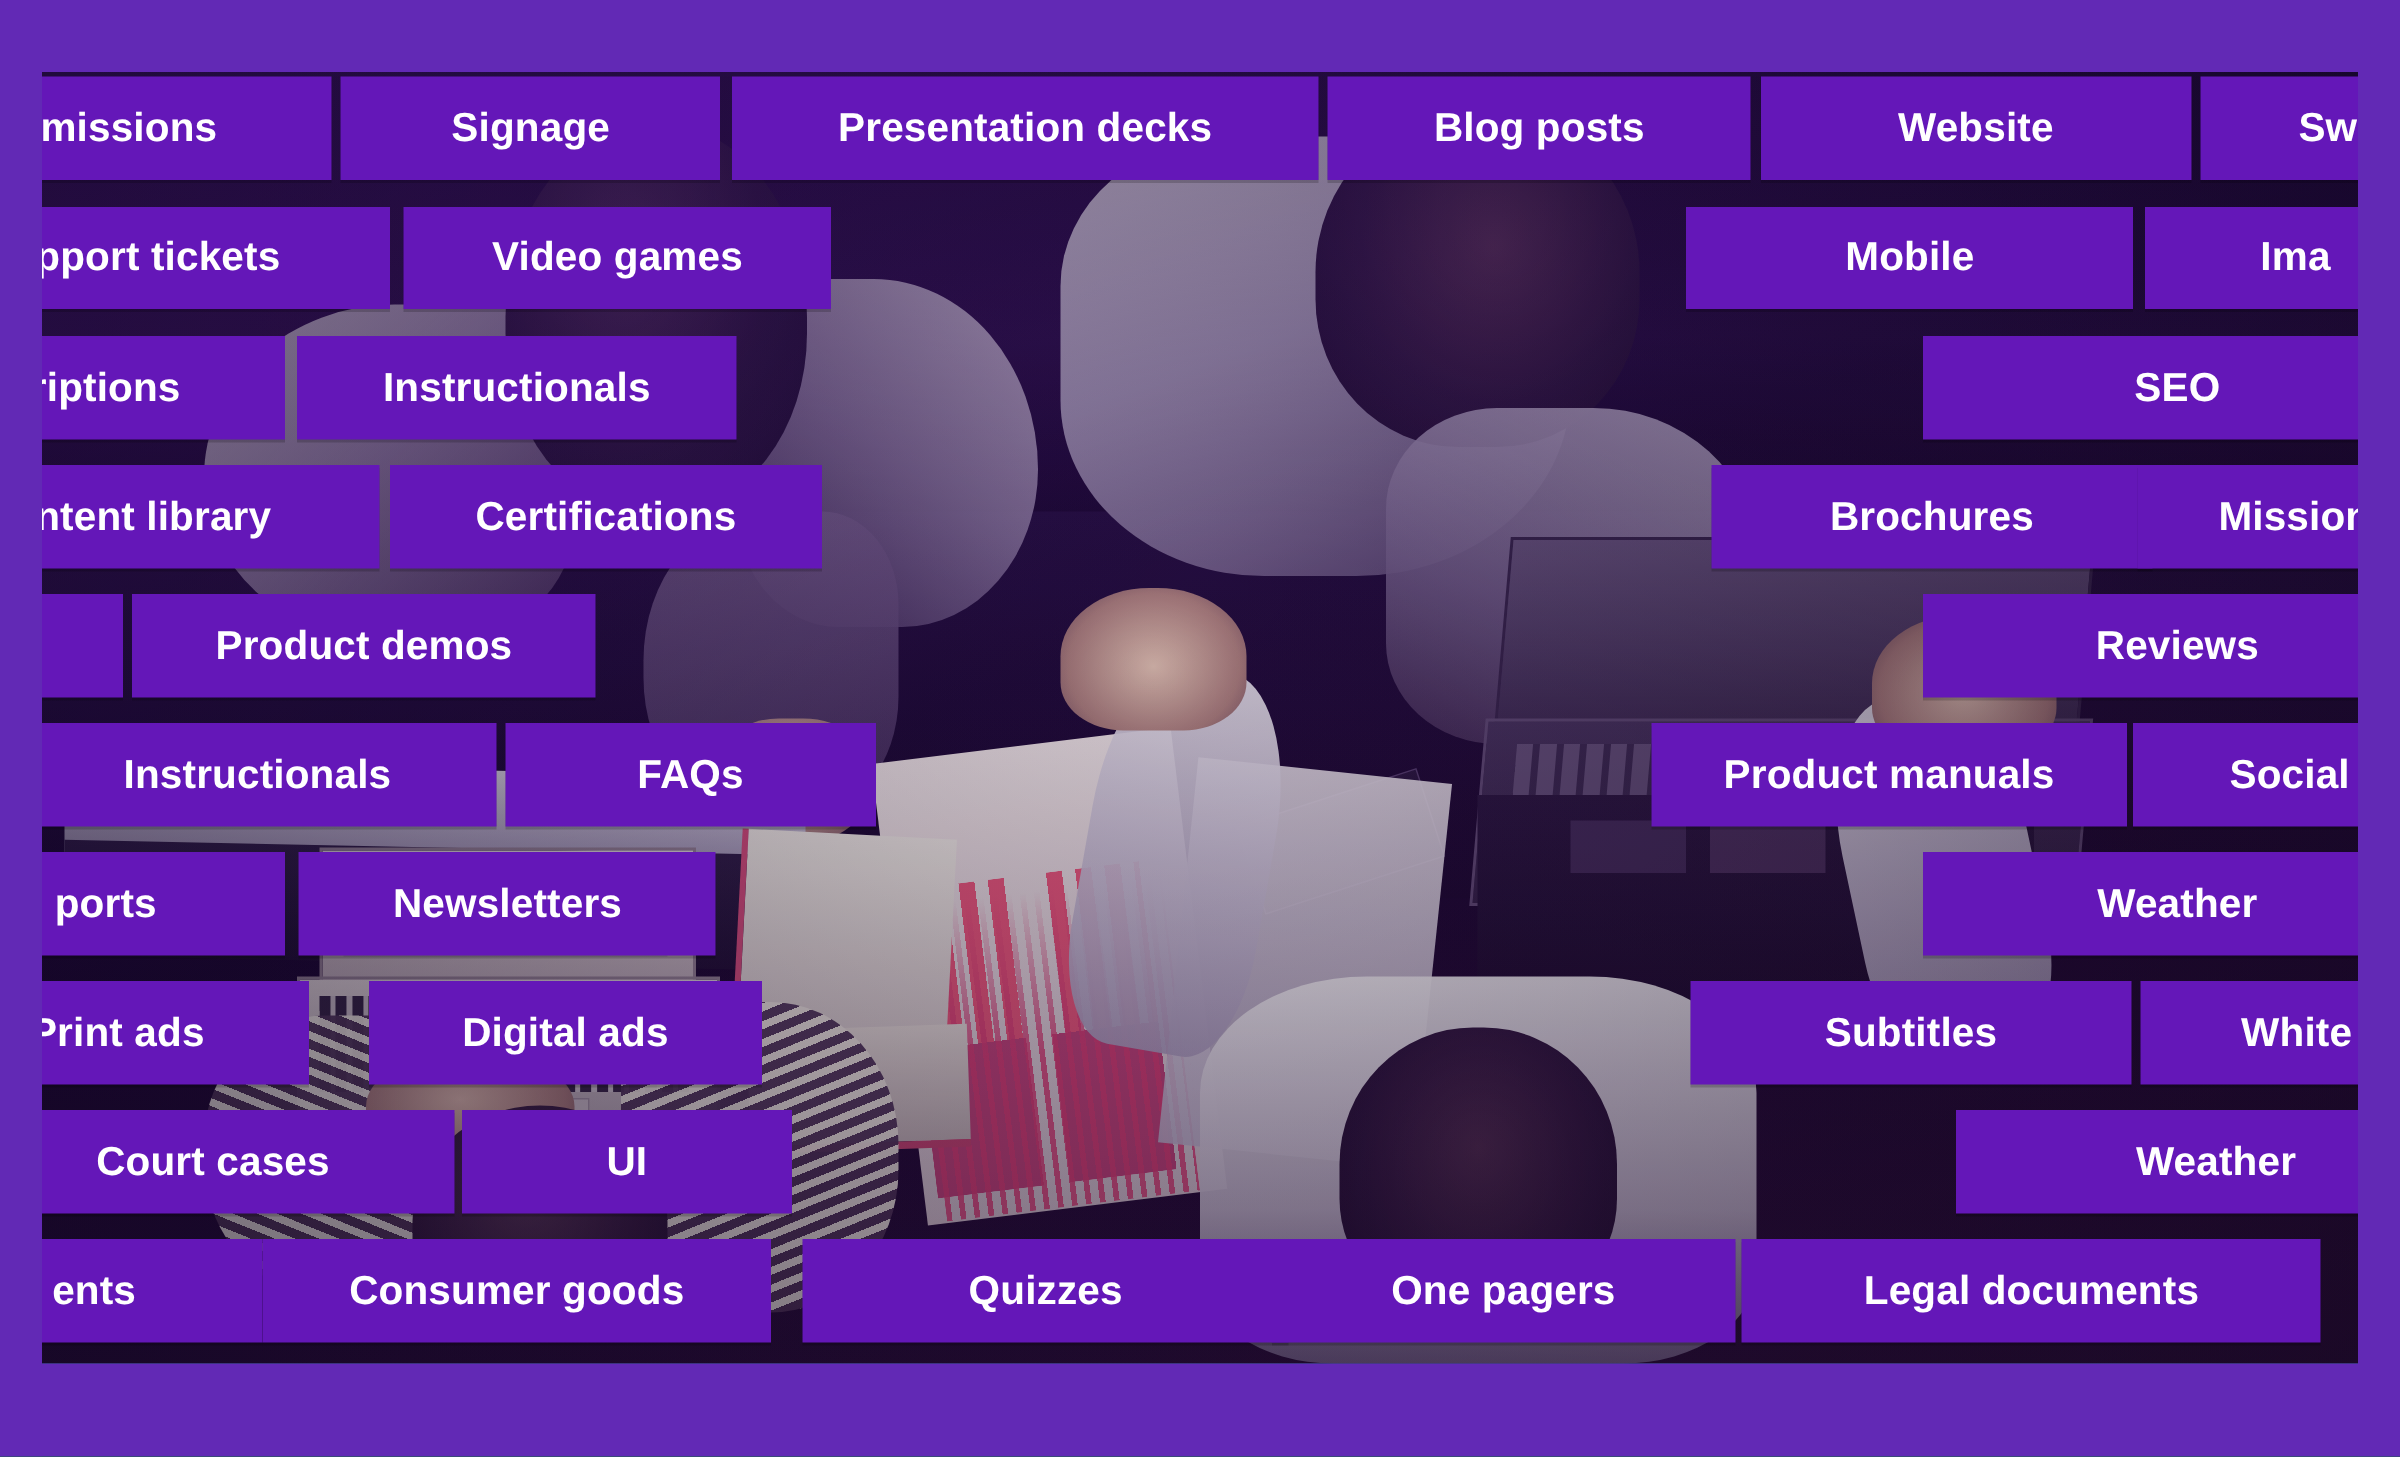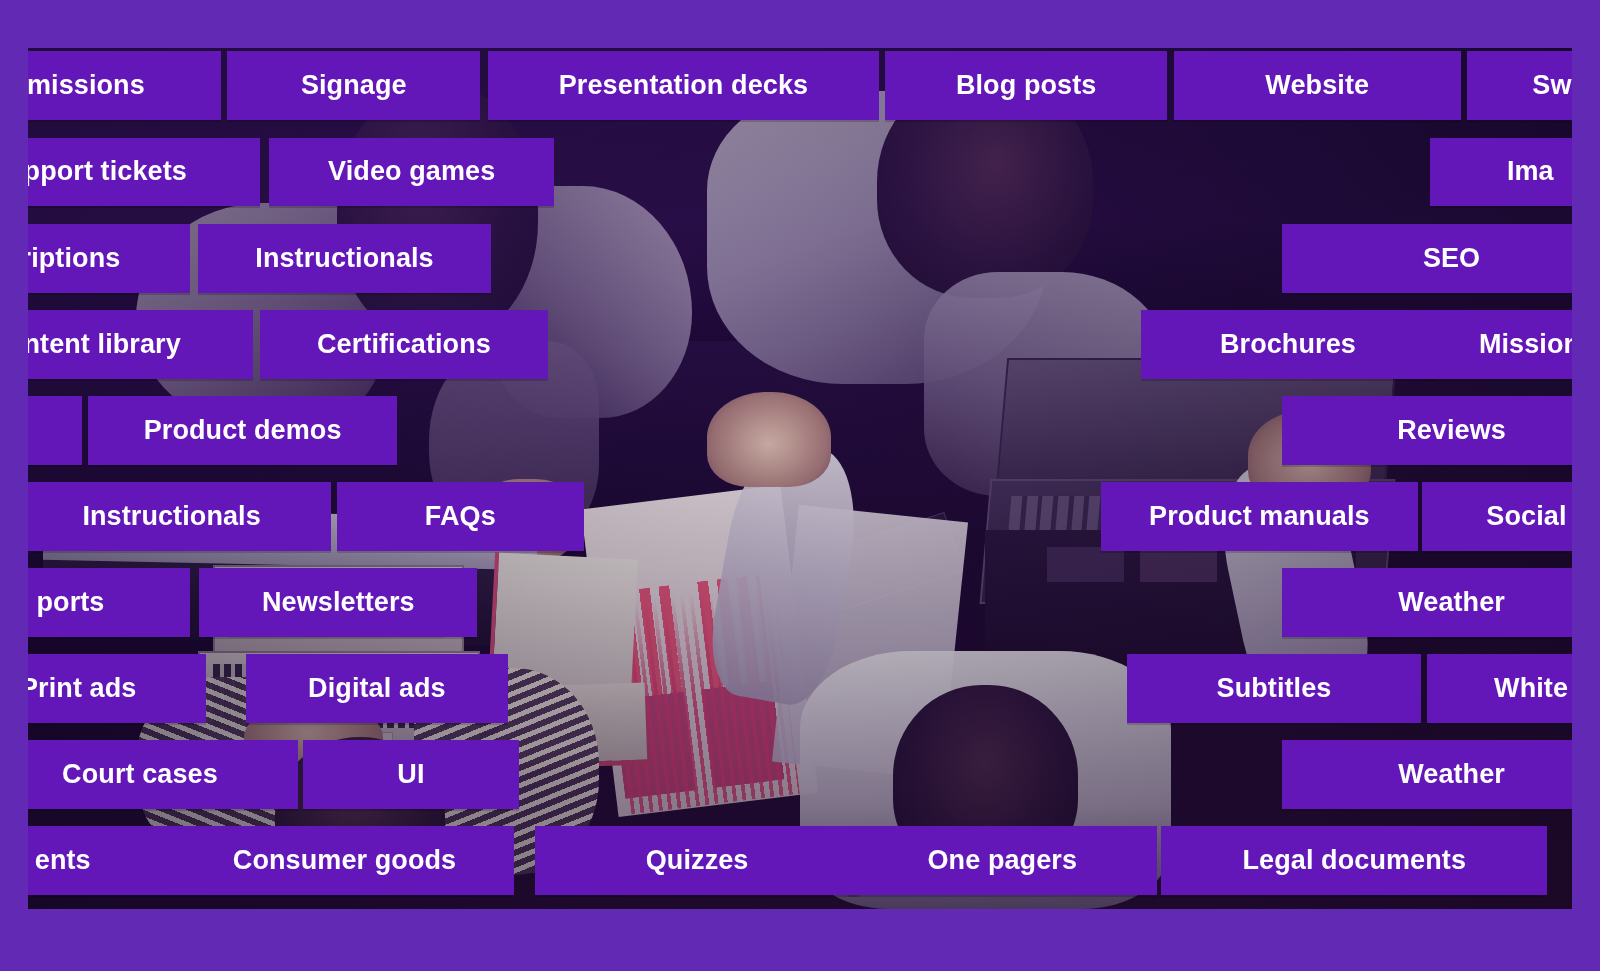--- a/index.html
+++ b/index.html
@@ -219,20 +219,21 @@
         <div class="tile" title="Submissions" style="left: -5%; width: 17.5%; height: 80%; top: 4%;">missions</div>
         <div class="tile" style="left: 29.8%; width: 25.3%; height: 80%; top: 4%;">Presentation decks</div>
         <div class="tile" style="left: 12.9%; width: 16.4%; height: 80%; top: 4%;">Signage</div>
         <div class="tile" style="left: 55.5%; width: 18.3%; height: 80%; top: 4%;">Blog posts</div>
         <div class="tile" style="left: 74.2%; width: 18.6%; height: 80%; top: 4%;">Website</div>
         <div class="tile" title="Swag" style="left: 93.2%; width: 11%; height: 80%; top: 4%;">Sw</div>
       </div>
       <div class="row" style="top: 10%; height: 10%;">
         <div class="tile" title="Support tickets" style="left: -5%; width: 20%; height: 80%; top: 4%;">pport tickets</div>
         <div class="tile" style="left: 15.6%; width: 18.5%; height: 80%; top: 4%;">Video games</div>
+        <div class="tile" style="left: 71%; width: 19.3%; height: 80%; top: 4%;">Mobile</div>
         <div class="tile" title="Images" style="left: 90.8%; width: 13%; height: 80%; top: 4%;">Ima</div>
       </div>
       <div class="row" style="top: 20%; height: 10%;">
         <div class="tile" title="Descriptions" style="left: -5%; width: 15.5%; height: 80%; top: 4%;">riptions</div>
         <div class="tile" style="left: 11%; width: 19%; height: 80%; top: 4%;">Instructionals</div>
         <div class="tile" style="left: 81.2%; width: 22%; height: 80%; top: 4%;">SEO</div>
       </div>
       <div class="row" style="top: 30%; height: 10%;">
         <div class="tile" title="Content library" style="left: -5%; width: 19.6%; height: 80%; top: 4%;">ntent library</div>
         <div class="tile" style="left: 15%; width: 18.7%; height: 80%; top: 4%;">Certifications</div>
@@ -254,21 +255,21 @@
         <div class="tile" title="Reports" style="left: -5%; width: 15.5%; height: 80%; top: 4%;">ports</div>
         <div class="tile" style="left: 11.1%; width: 18%; height: 80%; top: 4%;">Newsletters</div>
         <div class="tile" style="left: 81.2%; width: 22%; height: 80%; top: 4%;">Weather</div>
       </div>
       <div class="row" style="top: 70%; height: 10%;">
         <div class="tile" title="Print ads" style="left: -5%; width: 16.5%; height: 80%; top: 4%;">Print ads</div>
         <div class="tile" style="left: 14.1%; width: 17%; height: 80%; top: 4%;">Digital ads</div>
         <div class="tile" style="left: 71.2%; width: 19%; height: 80%; top: 4%;">Subtitles</div>
         <div class="tile" title="Whitepapers" style="left: 90.6%; width: 13.5%; height: 80%; top: 4%;">White</div>
       </div>
-      <div class="row" style="top: 80%; height: 10%;">
+      <div class="row" style="top: 80%; height: 10%; padding-left: 28px;">
         <div class="tile" style="left: -3%; width: 20.5%; height: 80%; top: 4%;">Court cases</div>
         <div class="tile" style="left: 17.8%; width: 14%; height: 80%; top: 4%;">UI</div>
         <div class="tile" style="left: 81.2%; width: 22%; height: 80%; top: 4%;">Weather</div>
       </div>
       <div class="row" style="top: 90%; height: 10%;">
         <div class="tile" title="Documents" style="left: -5%; width: 14.5%; height: 80%; top: 4%;">ents</div>
         <div class="tile" style="left: 9.5%; width: 22%; height: 80%; top: 4%;">Consumer goods</div>
         <div class="tile" style="left: 31.8%; width: 21%; height: 80%; top: 4%; margin-left: 16px;">Quizzes</div>
         <div class="tile" style="left: 53.1%; width: 20%; height: 80%; top: 4%;">One pagers</div>
         <div class="tile" style="left: 73.4%; width: 25%; height: 80%; top: 4%;">Legal documents</div>

